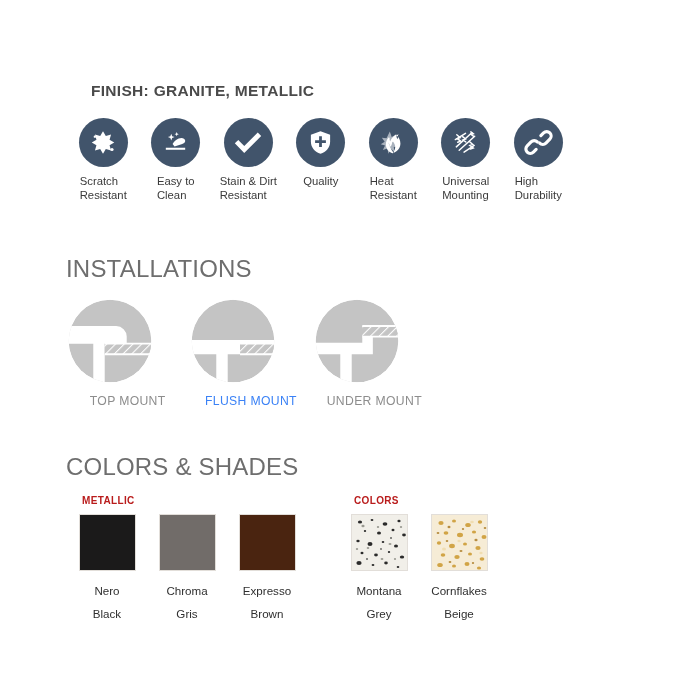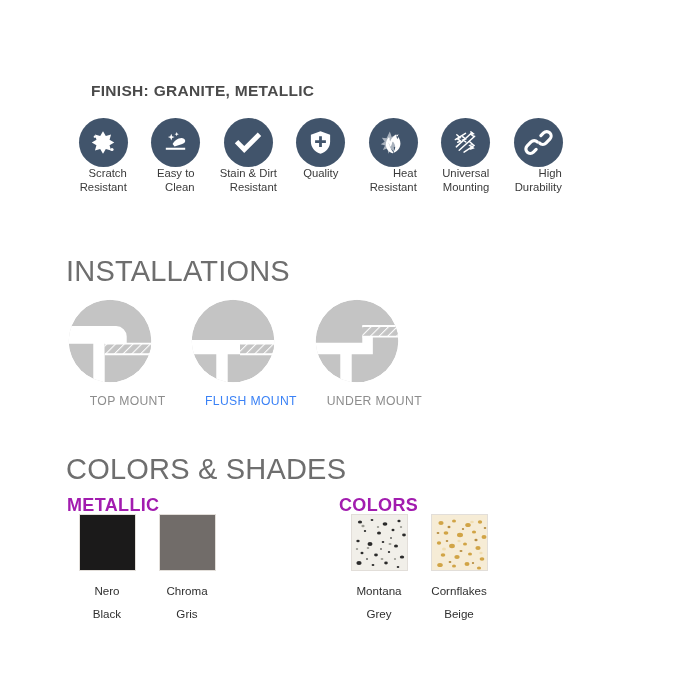--- a/index.html
+++ b/index.html
@@ -31,29 +31,30 @@
     display:flex;flex-direction:column;align-items:center;
   }
   .feature-circle{
     width:49px;height:49px;border-radius:50%;
     background:#41546b;
     display:flex;align-items:center;justify-content:center;
     flex:0 0 auto;
   }
   .feature-circle svg{display:block;}
   .feature-label{
+    margin-top:8px;
     font-size:11.3px;line-height:13.6px;
-    color:#3a3a3a;text-align:right;
+    color:#3a3a3a;text-align:left;
     max-width:74px;
   }
 
   
   .section-title{
     position:absolute;
-    font-size:29px;font-weight:400;letter-spacing:.2px;
+    font-size:24px;font-weight:400;letter-spacing:.2px;
     color:#6e6e6e;white-space:nowrap;
   }
   #installations-title{left:66px;top:255px;}
   #colors-title{left:66px;top:453px;}
 
   
   .installs{
     position:absolute;left:66px;top:297px;
     width:370px;
     display:flex;
@@ -67,22 +68,22 @@
   .install-label{
     margin-top:9px;
     font-size:12.2px;letter-spacing:.35px;
     color:#8d8d8d;text-align:center;white-space:nowrap;
   }
   .install-label.emph{color:#3b82f6;font-weight:normal;}
 
   
   .group-label{
     position:absolute;
-    font-size:18px;font-weight:bold;letter-spacing:.35px;
-    color:#a21caf;white-space:nowrap;
+    font-size:10px;font-weight:bold;letter-spacing:.35px;
+    color:#b91c1c;white-space:nowrap;margin-left:15px;
   }
   #metallic-label{left:67px;top:495px;}
   #granite-label{left:339px;top:495px;}
 
   .swatch-row{position:absolute;display:flex;}
   #metallic-row{left:67px;top:514px;}
   #granite-row{left:339px;top:514px;}
 
   .swatch{
     width:80px;
@@ -276,20 +277,24 @@
   <div class="group-label" id="granite-label">COLORS</div>
 
   <div class="swatch-row" id="metallic-row">
     <div class="swatch">
       <div class="swatch-chip" style="background:#1b1a1a"></div>
       <div class="swatch-name">Nero<br>Black</div>
     </div>
     <div class="swatch">
       <div class="swatch-chip" style="background:#716c69"></div>
       <div class="swatch-name">Chroma<br>Gris</div>
+    </div>
+    <div class="swatch">
+      <div class="swatch-chip" style="background:#4a2410"></div>
+      <div class="swatch-name">Expresso<br>Brown</div>
     </div>
   </div>
 
   <div class="swatch-row" id="granite-row">
     <div class="swatch">
       <div class="swatch-chip" style="background:#f1efe9">
         <svg width="57" height="57" viewBox="0 0 57 57">
           <g fill="#2b2b2b">
             <ellipse cx="8" cy="7" rx="2.1" ry="1.5"></ellipse>
             <ellipse cx="20" cy="5" rx="1.4" ry="1.1"></ellipse>

